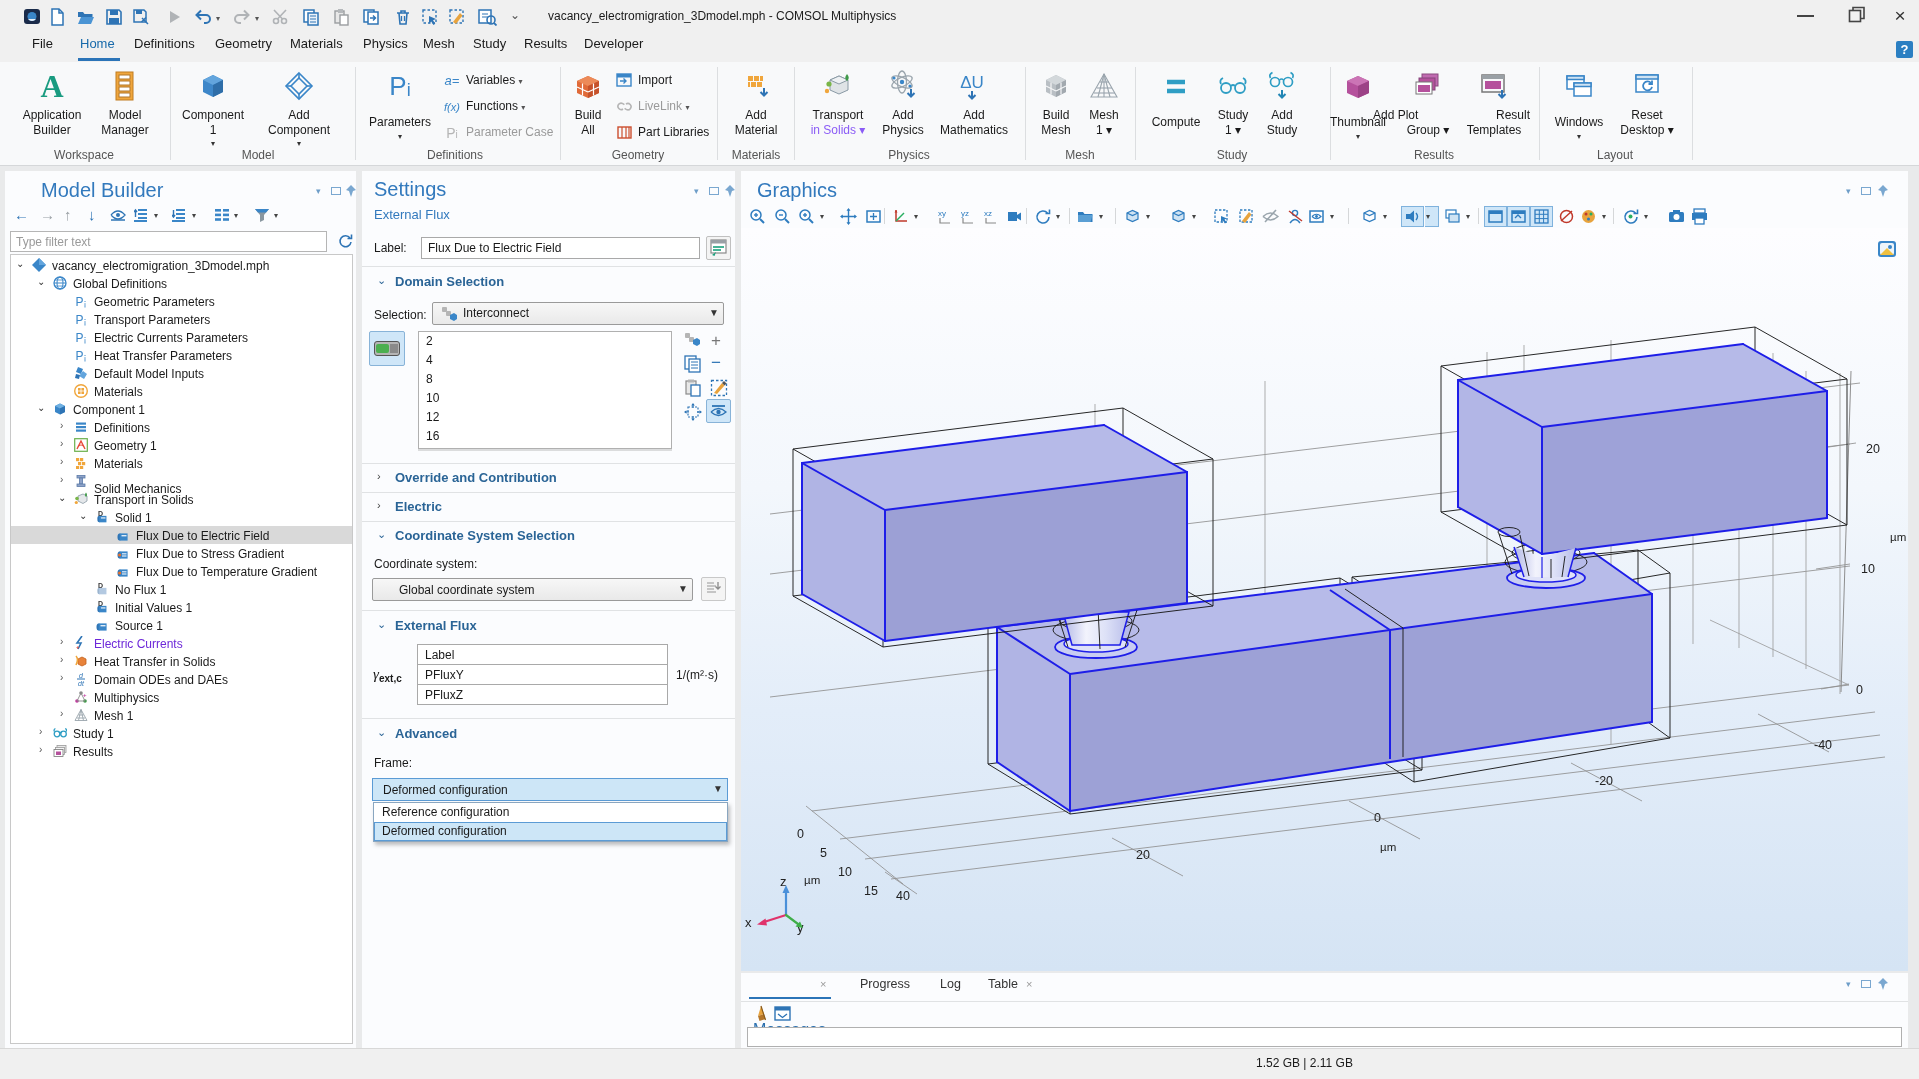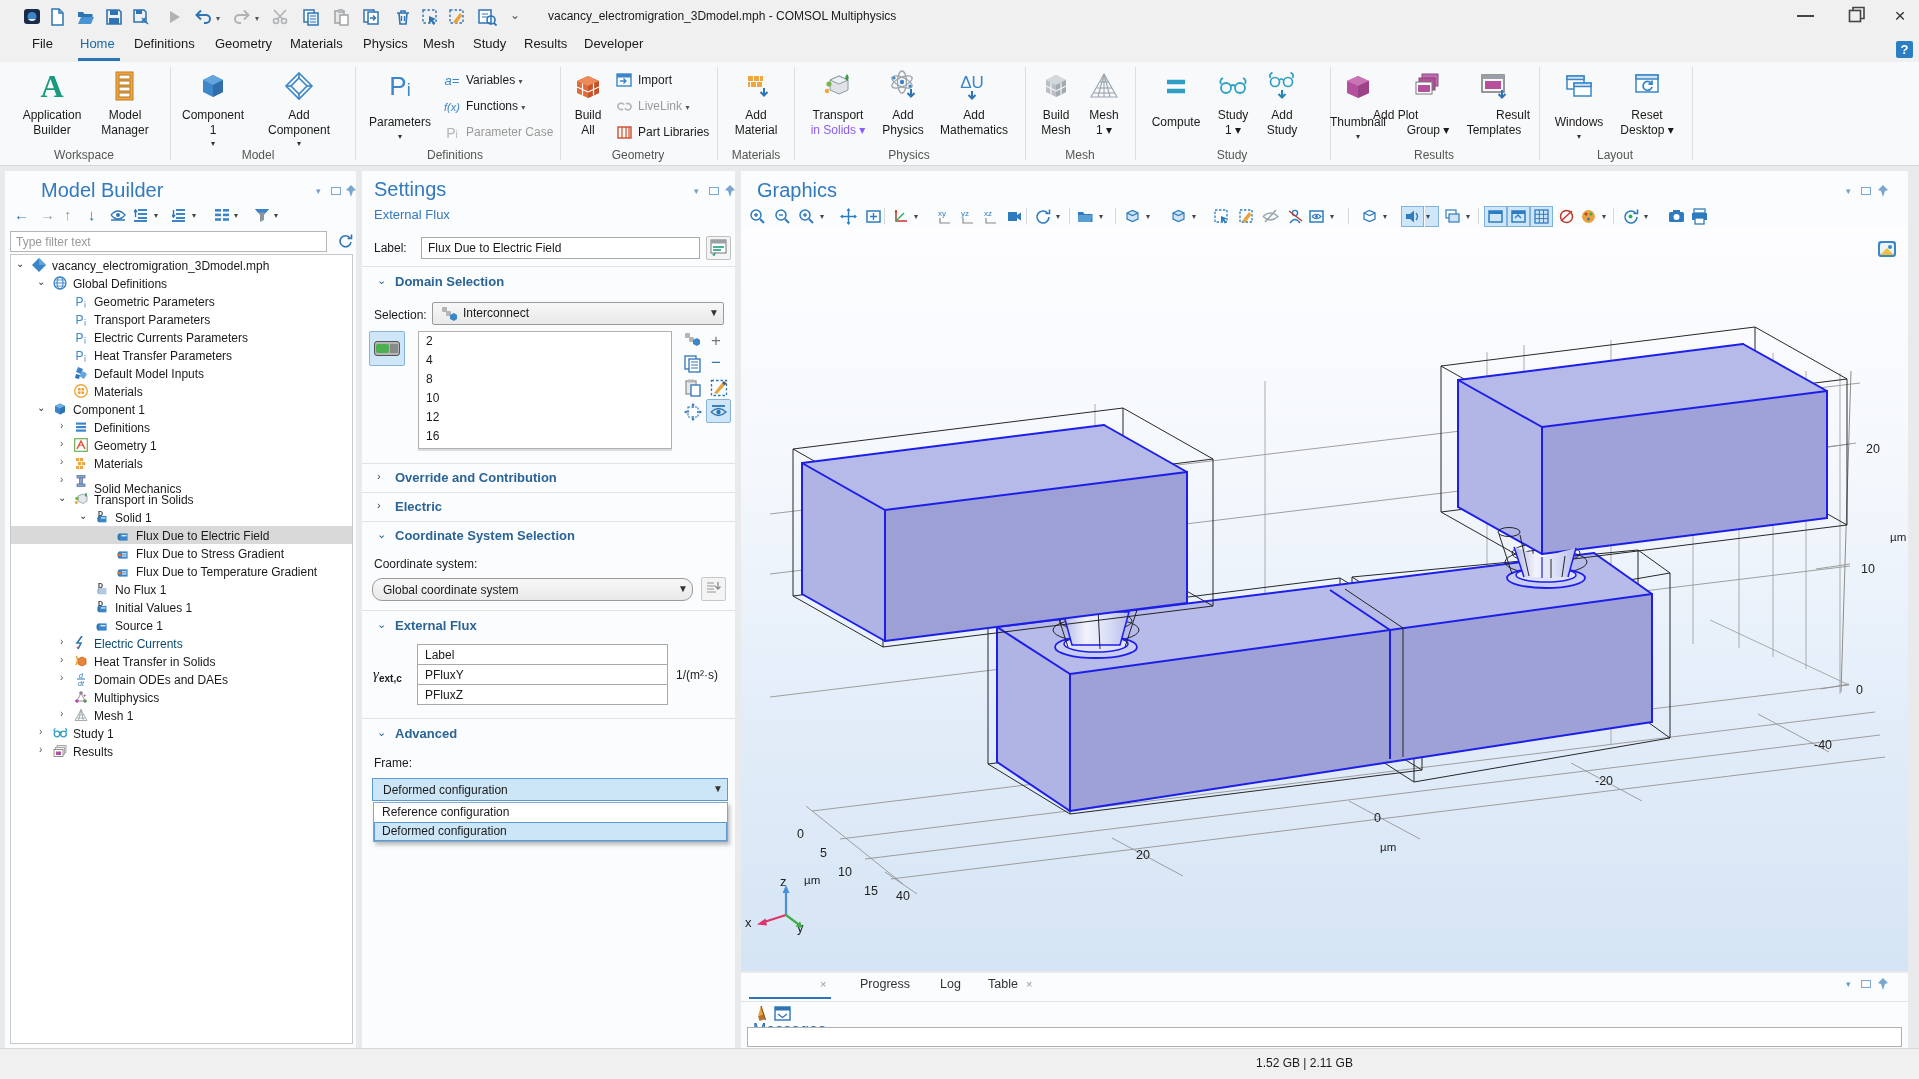--- a/index.html
+++ b/index.html
@@ -718,21 +718,21 @@
     </div>
     <div class="abs" style="left:115px;top:619px;font-size:12px;color:#1a1a1a;white-space:nowrap;">Source 1</div>
     <div class="abs" style="left:60px;top:636px;width:12px;font-size:10px;color:#555;">›</div>
     <div class="abs" style="left:74px;top:636px;width:14px;height:14px;">
       <svg width="14" height="14" viewBox="0 0 14 14">
         <path d="M8 0 L3 7 L7 7 L4 13" fill="none" stroke="#2e74b5" stroke-width="1.6"></path>
         <text x="2" y="13" font-size="6" fill="#e74c3c" font-weight="bold">+</text>
         <text x="9" y="13" font-size="7" fill="#333">_</text>
       </svg>
     </div>
-    <div class="abs" style="left:94px;top:637px;font-size:12px;color:#0c4a6e;white-space:nowrap;">Electric Currents</div>
+    <div class="abs" style="left:94px;top:637px;font-size:12px;color:#6d28d9;white-space:nowrap;">Electric Currents</div>
     <div class="abs" style="left:60px;top:654px;width:12px;font-size:10px;color:#555;">›</div>
     <div class="abs" style="left:74px;top:654px;width:14px;height:14px;">
       <svg width="14" height="14" viewBox="0 0 14 14">
         <polygon points="4,5 8,3 12,5 12,10 8,12 4,10" fill="#e8833a" stroke="#c2601c" stroke-width="0.8"></polygon>
         <path d="M2 2 q3,3 0,9" fill="none" stroke="#f0a63c" stroke-width="1.6"></path>
       </svg>
     </div>
     <div class="abs" style="left:94px;top:655px;font-size:12px;color:#1a1a1a;white-space:nowrap;">Heat Transfer in Solids</div>
     <div class="abs" style="left:60px;top:672px;width:12px;font-size:10px;color:#555;">›</div>
     <div class="abs" style="left:74px;top:672px;width:14px;height:14px;">
@@ -895,21 +895,21 @@
 <div class="abs" style="left:362px;top:463px;width:373px;height:1px;background:#e0e2e4;"></div>
 <div class="abs" style="left:377px;top:470px;font-size:11px;color:#444;">›</div>
 <div class="abs" style="left:395px;top:470px;font-size:13px;font-weight:bold;color:#2a6496;">Override and Contribution</div>
 <div class="abs" style="left:362px;top:492px;width:373px;height:1px;background:#e0e2e4;"></div>
 <div class="abs" style="left:377px;top:499px;font-size:11px;color:#444;">›</div>
 <div class="abs" style="left:395px;top:499px;font-size:13px;font-weight:bold;color:#2a6496;">Electric</div>
 <div class="abs" style="left:362px;top:521px;width:373px;height:1px;background:#e0e2e4;"></div>
 <div class="abs" style="left:377px;top:528px;font-size:11px;color:#2a6496;">⌄</div>
 <div class="abs" style="left:395px;top:528px;font-size:13px;font-weight:bold;color:#2a6496;">Coordinate System Selection</div>
 <div class="abs" style="left:374px;top:557px;font-size:12px;color:#1a1a1a;">Coordinate system:</div>
-<div class="abs" style="left:372px;top:578px;width:321px;height:23px;background:linear-gradient(#f7f7f7,#e9e9e9);border:1px solid #9a9a9a;border-radius:10px;font-size:12px;color:#1a1a1a;line-height:22px;padding-left:10px;">Global coordinate system</div>
+<div class="abs" style="left:372px;top:578px;width:321px;height:23px;background:linear-gradient(#f7f7f7,#e9e9e9);border:1px solid #9a9a9a;border-radius:2px;font-size:12px;color:#1a1a1a;line-height:22px;padding-left:26px;">Global coordinate system</div>
 <div class="abs" style="left:678px;top:583px;font-size:10px;color:#333;">▼</div>
 <div class="abs" style="left:701px;top:577px;width:25px;height:24px;background:#f4f4f4;border:1px solid #c8c8c8;border-radius:2px;"></div>
 <div class="abs" style="left:705px;top:580px;">
     <svg width="17" height="17" viewBox="0 0 17 17">
       <g stroke="#b0b0b0" stroke-width="1.4">
         <line x1="2" y1="3" x2="9" y2="3"></line>
         <line x1="2" y1="6" x2="11" y2="6"></line>
         <line x1="2" y1="9" x2="9" y2="9"></line>
         <line x1="2" y1="12" x2="11" y2="12"></line>
       </g>

